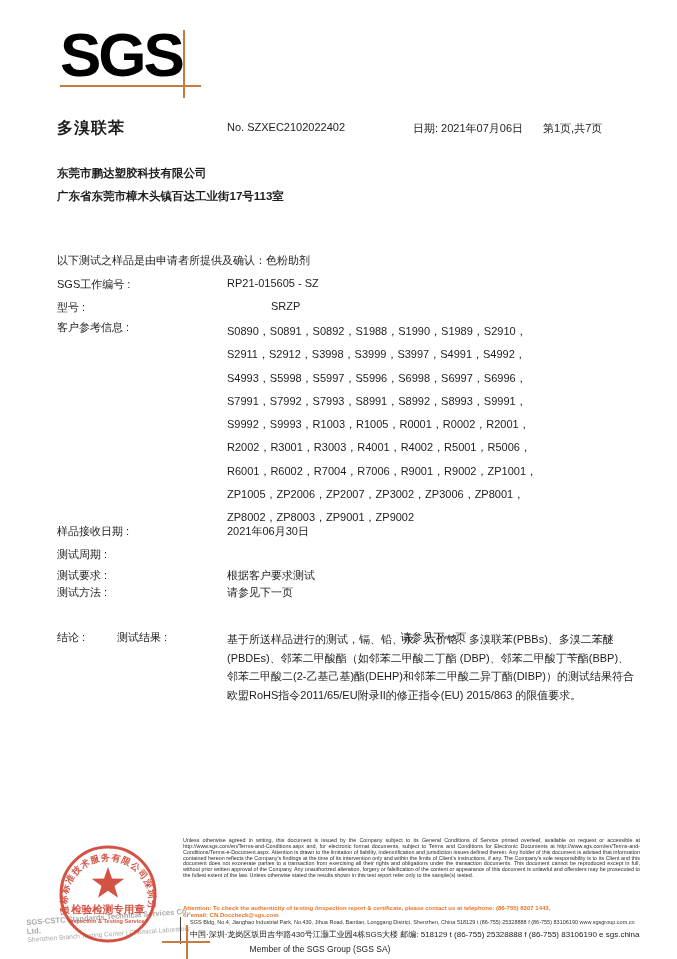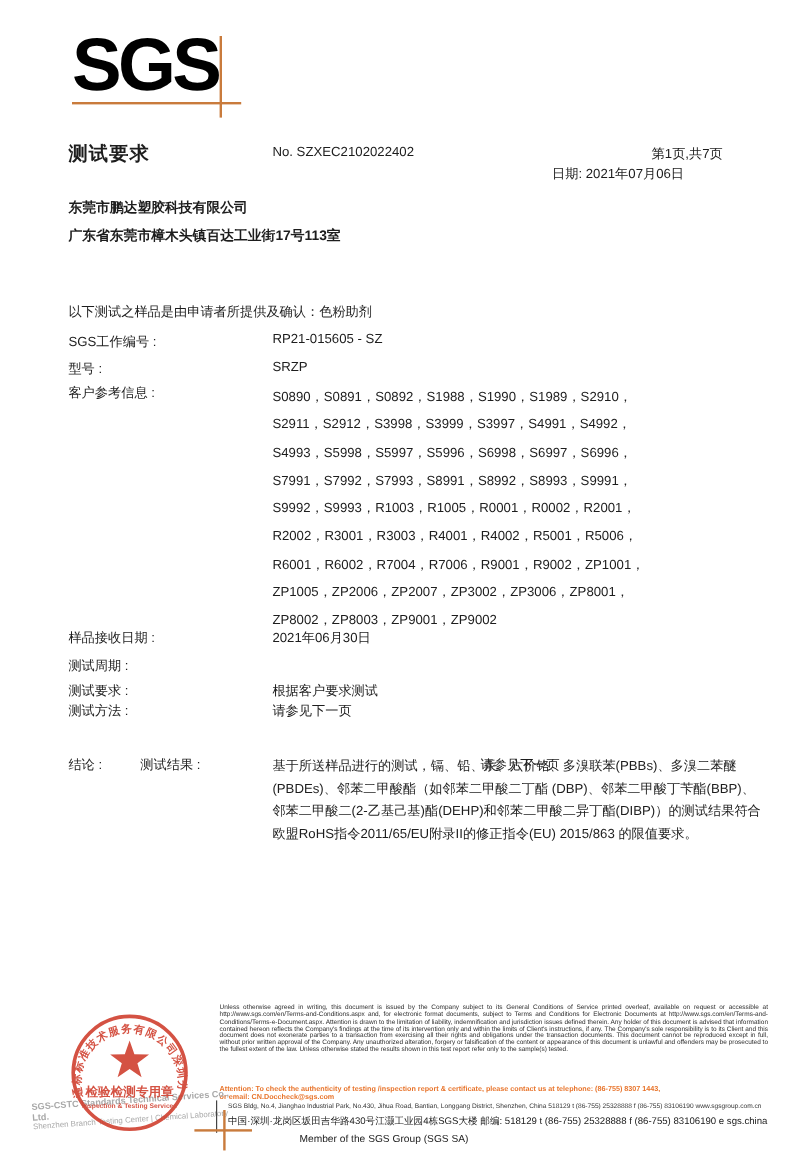--- a/index.html
+++ b/index.html
@@ -10,32 +10,32 @@
   
   .logo-text{
     position:absolute;left:60px;top:24px;font-size:62px;font-weight:800;
     color:#000000;letter-spacing:-3px;line-height:62px;
   }
   .cross-v{position:absolute;left:183px;top:30px;width:2px;height:68px;background:#c97b3c;}
   .cross-h{position:absolute;left:60px;top:85px;width:141px;height:2px;background:#c97b3c;}
   .title-row{position:absolute;top:121px;left:0;width:677px;font-size:11px;}
   .report-title{position:absolute;left:57px;top:-3px;font-size:16px;font-weight:bold;letter-spacing:1px;}
   .report-no{position:absolute;left:227px;top:0;}
-  .report-date{position:absolute;left:413px;top:16px;margin-left:47px;}
+  .report-date{position:absolute;left:413px;top:0;}
   .report-page{position:absolute;left:543px;top:0;}
   
   .t{font-size:11px;line-height:15px;}
   .applicant-name{position:absolute;left:57px;top:166px;font-weight:bold;font-size:11.5px;}
   .applicant-address{position:absolute;left:57px;top:189px;font-weight:bold;font-size:11.5px;}
   .statement{position:absolute;left:57px;top:253px;font-size:11px;}
   .frow{position:absolute;left:57px;width:583px;display:flex;font-size:11px;}
   .frow .lbl{width:170px;flex:0 0 170px;}
   .frow .val{flex:1;}
   .row-sgs{top:277px;justify-content:center;}
-  .row-model{top:300px;}
+  .row-model{top:300px;gap:44px;}
   .row-custref{top:320px;}
   .custref-lines div{line-height:23.3px;}
   .row-received{top:524px;}
   .row-period{top:547px;}
   .row-requirement{top:568px;}
   .row-method{top:585px;}
   .row-result{top:630px;text-align:center;}
   .row-conclusion{top:630px;}
   .row-conclusion .val{line-height:18.6px;width:413px;}
   
@@ -64,21 +64,21 @@
 </head>
 <body>
 
 <div class="page">
 
   <div class="logo-text">SGS</div>
   <div class="cross-v"></div>
   <div class="cross-h"></div>
 
   <div class="title-row">
-    <span class="report-title">测试要求</span>
+    <span class="report-title">多溴联苯</span>
     <span class="report-no">No. SZXEC2102022402</span>
     <span class="report-date">日期: 2021年07月06日</span>
     <span class="report-page">第1页,共7页</span>
   </div>
 
   <div class="applicant-name">东莞市鹏达塑胶科技有限公司</div>
   <div class="applicant-address">广东省东莞市樟木头镇百达工业街17号113室</div>
 
   <div class="statement t">以下测试之样品是由申请者所提供及确认：色粉助剂</div>
 

